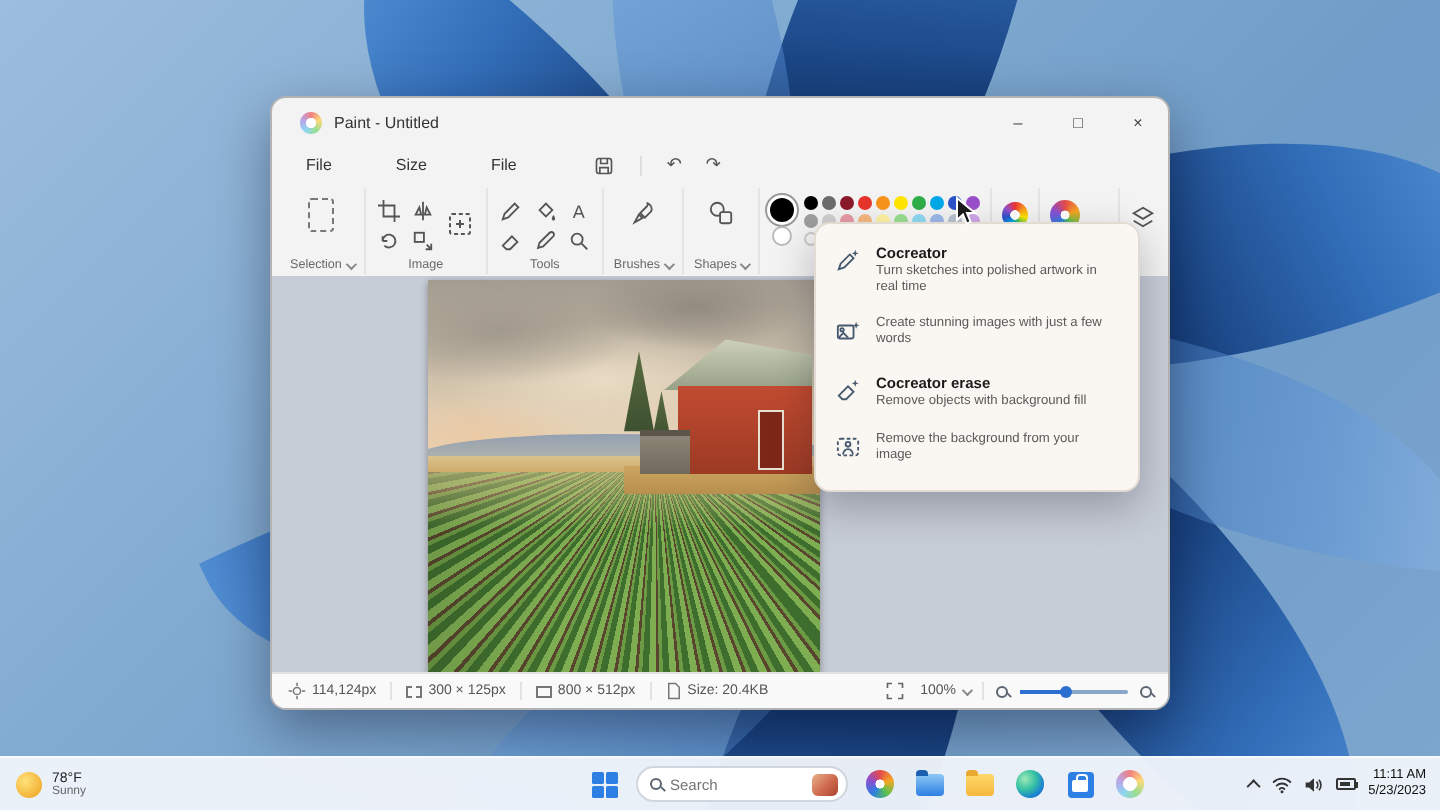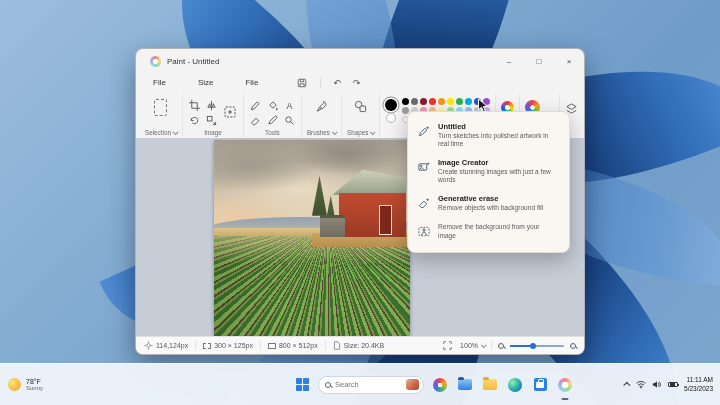--- a/index.html
+++ b/index.html
@@ -9,21 +9,21 @@
 
   
   .bloom { position:absolute; left:430px; top:205px; width:0; height:0; }
   .petal { position:absolute; left:0; top:-70px; width:300px; height:140px;
     border-radius:0 95% 0 95%; transform-origin:0 50%; opacity:.96;
     background:linear-gradient(90deg,#0a2550 0%,#16407f 45%,#2f6cb8 75%,#4e8bd2 100%); }
   .petal.lite { width:250px; height:110px; top:-55px; opacity:.55;
     background:linear-gradient(90deg,#2a5ea6 0%,#5f96d6 70%,#8fb9e6 100%); }
 
   
-  .taskbar { position:absolute; left:0; right:0; bottom:0; height:42px;
+  .taskbar { position:absolute; left:0; right:0; bottom:0; height:27px;
     background:rgba(239,244,250,.96); border-top:1px solid rgba(255,255,255,.6);
     display:flex; align-items:center; z-index:40; }
   .weather { position:absolute; left:8px; display:flex; align-items:center; gap:5px; }
   .sun { width:13px; height:13px; border-radius:50%;
     background:radial-gradient(circle at 35% 35%,#ffe27a,#f5b942 60%,#e8a020); }
   .weather-txt div:first-child { font-size:7px; color:#222; }
   .weather-txt div:last-child { font-size:6px; color:#666; }
   .tb-center { position:absolute; left:293px; display:flex; align-items:center; gap:7px; }
   .start-btn, .tb-app { width:18px; height:22px; display:flex; align-items:center; justify-content:center; position:relative; border-radius:4px; }
   .search-pill { width:106px; height:18px; border-radius:9px; background:#fff;
@@ -482,51 +482,50 @@
     <div class="cp-item">
       <span class="mi-ic">
         <svg width="12" height="12" viewBox="0 0 13 13">
             <g stroke="#46596e" fill="none" stroke-width="1">
               <path d="M1.5 11.5l1-3 5-5 2 2-5 5z"></path>
             </g>
             <path d="M10.4 1l.5 1.4 1.4.5-1.4.5-.5 1.4-.5-1.4-1.4-.5 1.4-.5z" fill="#46596e"></path>
           </svg>
       </span>
       <span>
-        <div class="mi-title">Untitled</div>
+        <div class="mi-title">Cocreator</div>
         <div class="mi-desc">Turn sketches into polished artwork in real time</div>
       </span>
     </div>
     <div class="cp-item">
       <span class="mi-ic">
         <svg width="12" height="12" viewBox="0 0 13 13">
             <g stroke="#46596e" fill="none" stroke-width="1">
               <rect x="1" y="3" width="8.5" height="7" rx="1"></rect>
               <circle cx="3.3" cy="5.3" r="0.9"></circle>
               <path d="M1.5 9.5L4 7l2.5 2.5"></path>
             </g>
             <path d="M10.9 1l.5 1.4 1.4.5-1.4.5-.5 1.4-.5-1.4-1.4-.5 1.4-.5z" fill="#46596e"></path>
           </svg>
       </span>
       <span>
-        <div class="mi-title">Image Creator</div>
         <div class="mi-desc">Create stunning images with just a few words</div>
       </span>
     </div>
     <div class="cp-item">
       <span class="mi-ic">
         <svg width="12" height="12" viewBox="0 0 13 13">
             <g stroke="#46596e" fill="none" stroke-width="1">
               <path d="M1.5 9.5l5-5 3 3-4 4h-2z"></path>
             </g>
             <path d="M10.4 1l.5 1.4 1.4.5-1.4.5-.5 1.4-.5-1.4-1.4-.5 1.4-.5z" fill="#46596e"></path>
           </svg>
       </span>
       <span>
-        <div class="mi-title">Generative erase</div>
+        <div class="mi-title">Cocreator erase</div>
         <div class="mi-desc">Remove objects with background fill</div>
       </span>
     </div>
     <div class="cp-item">
       <span class="mi-ic">
         <svg width="12" height="12" viewBox="0 0 13 13">
             <g stroke="#46596e" fill="none" stroke-width="1">
               <rect x="1" y="1.5" width="11" height="9" rx="1.5" stroke-dasharray="2 1.3"></rect>
               <circle cx="6.5" cy="4.5" r="1.3"></circle>
               <path d="M3.8 10c.3-1.9 1.4-2.9 2.7-2.9s2.4 1 2.7 2.9"></path>

